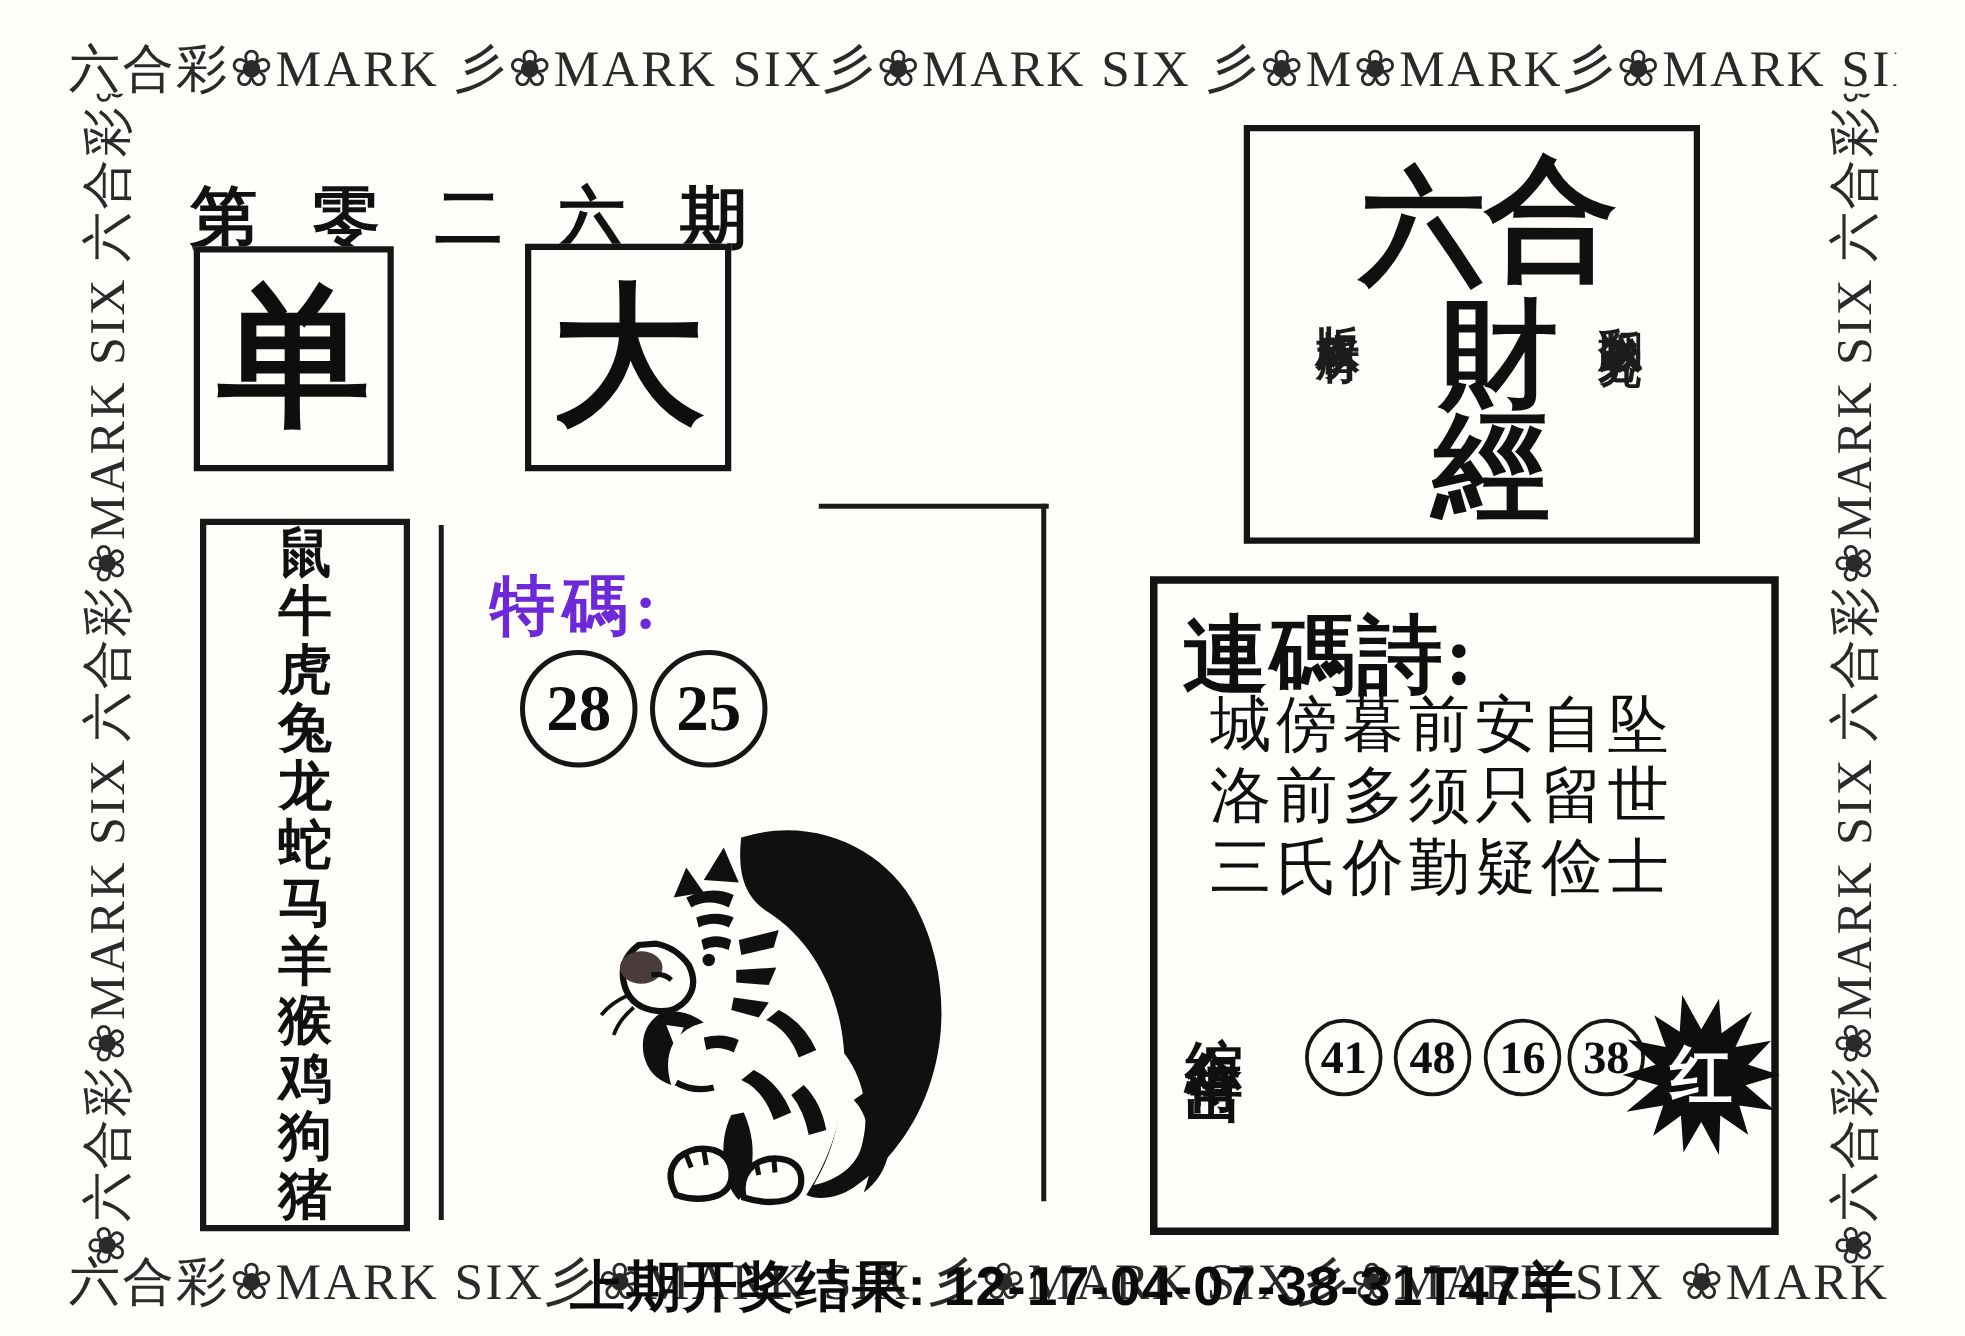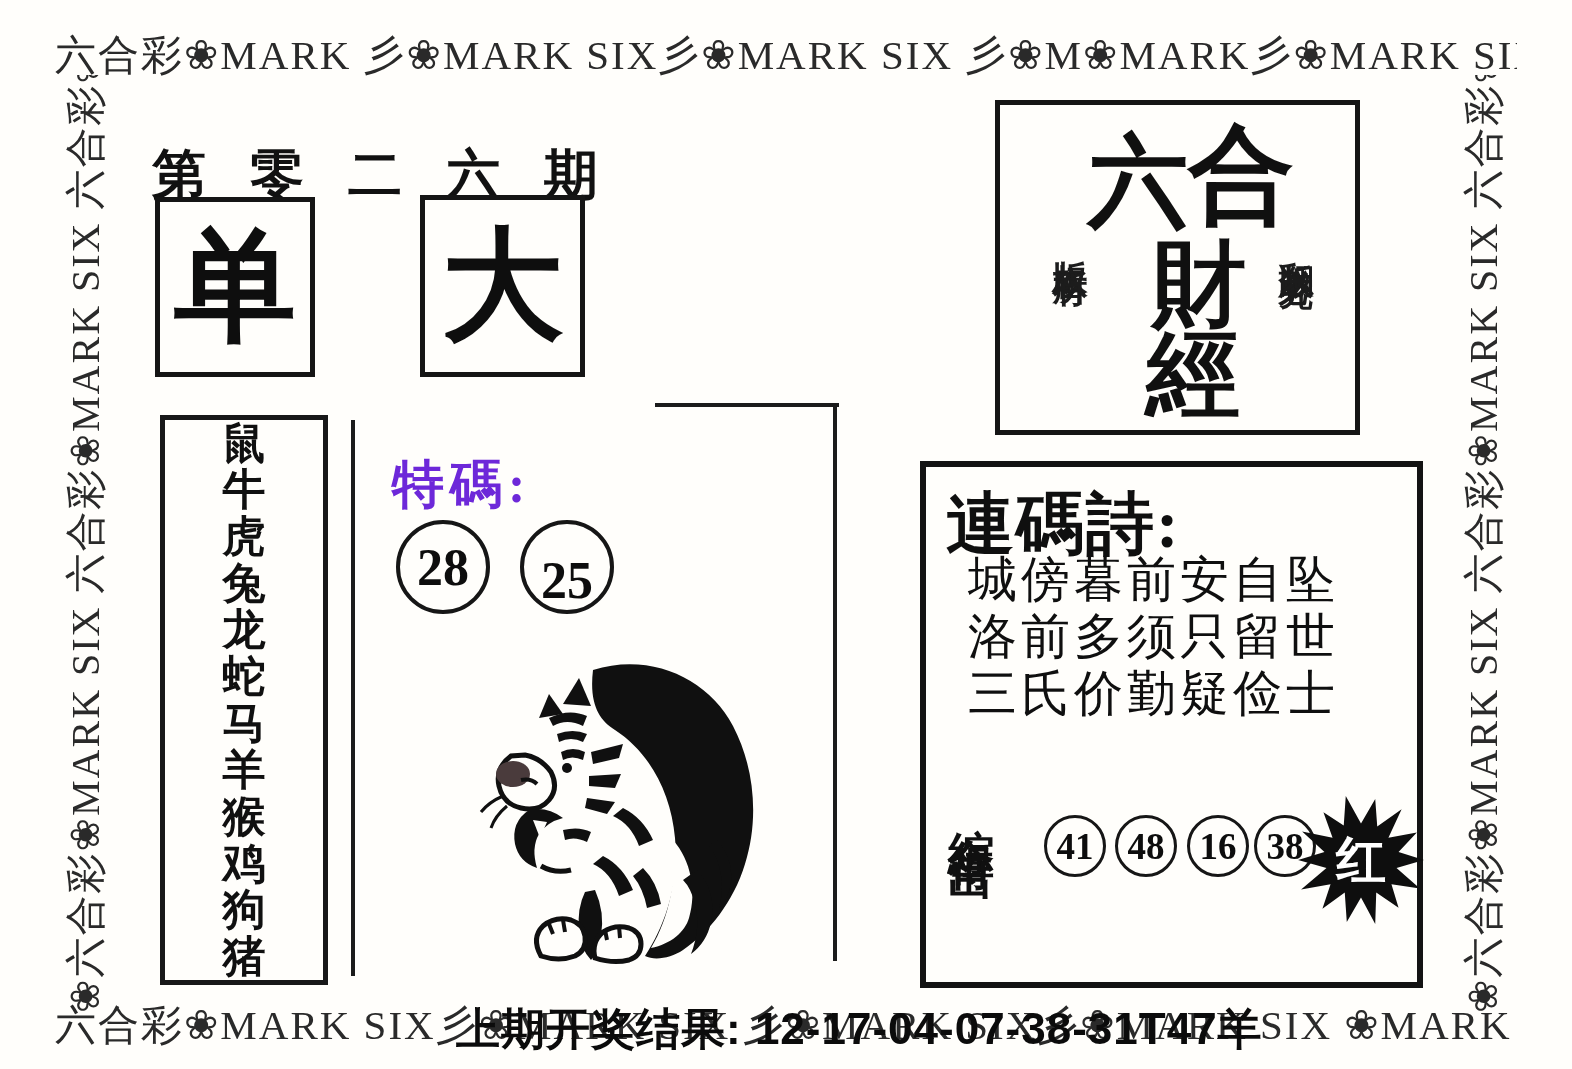--- a/index.html
+++ b/index.html
@@ -117,24 +117,24 @@
     <span>鸡</span>
     <span>狗</span>
     <span>猪</span>
   </div>
 
   <div class="abs vline" style="left:351px;top:420px;width:4px;height:556px;"></div>
   <div class="abs hline" style="left:655px;top:403px;width:184px;height:4px;"></div>
   <div class="abs vline" style="left:833px;top:403px;width:4px;height:558px;"></div>
 
   <div class="abs sc-label" style="left:392px;top:450px;">特碼:</div>
-  <div class="abs ball ball-lg" style="left:396px;top:520px;">
+  <div class="abs ball ball-lg" style="left:416px;top:520px;">
     <span>28</span>
   </div>
-  <div class="abs ball ball-lg" style="left:520px;top:520px;align-items:flex-end;">
+  <div class="abs ball ball-lg" style="left:520px;top:520px;">
     <span>25</span>
   </div>
 
   <svg class="abs" style="left:445px;top:660px;" width="330" height="310" viewBox="0 0 330 310">
     <path d="M148,10 C205,-8 263,18 288,66 C310,108 314,160 300,204 C288,243 264,272 238,290
              C226,298 210,301 200,296 C222,262 234,222 230,178 C226,132 204,92 170,70
              C154,60 144,44 148,10 Z" fill="#101010"></path>
     <path d="M206,288 C224,258 232,220 228,180 C246,200 252,232 244,258 C240,272 226,284 206,288 Z" fill="#fffefb"></path>
     <path d="M118,44 L134,18 L146,46 Z" fill="#101010"></path>
     <path d="M94,58 L104,34 L118,54 Z" fill="#101010"></path>

